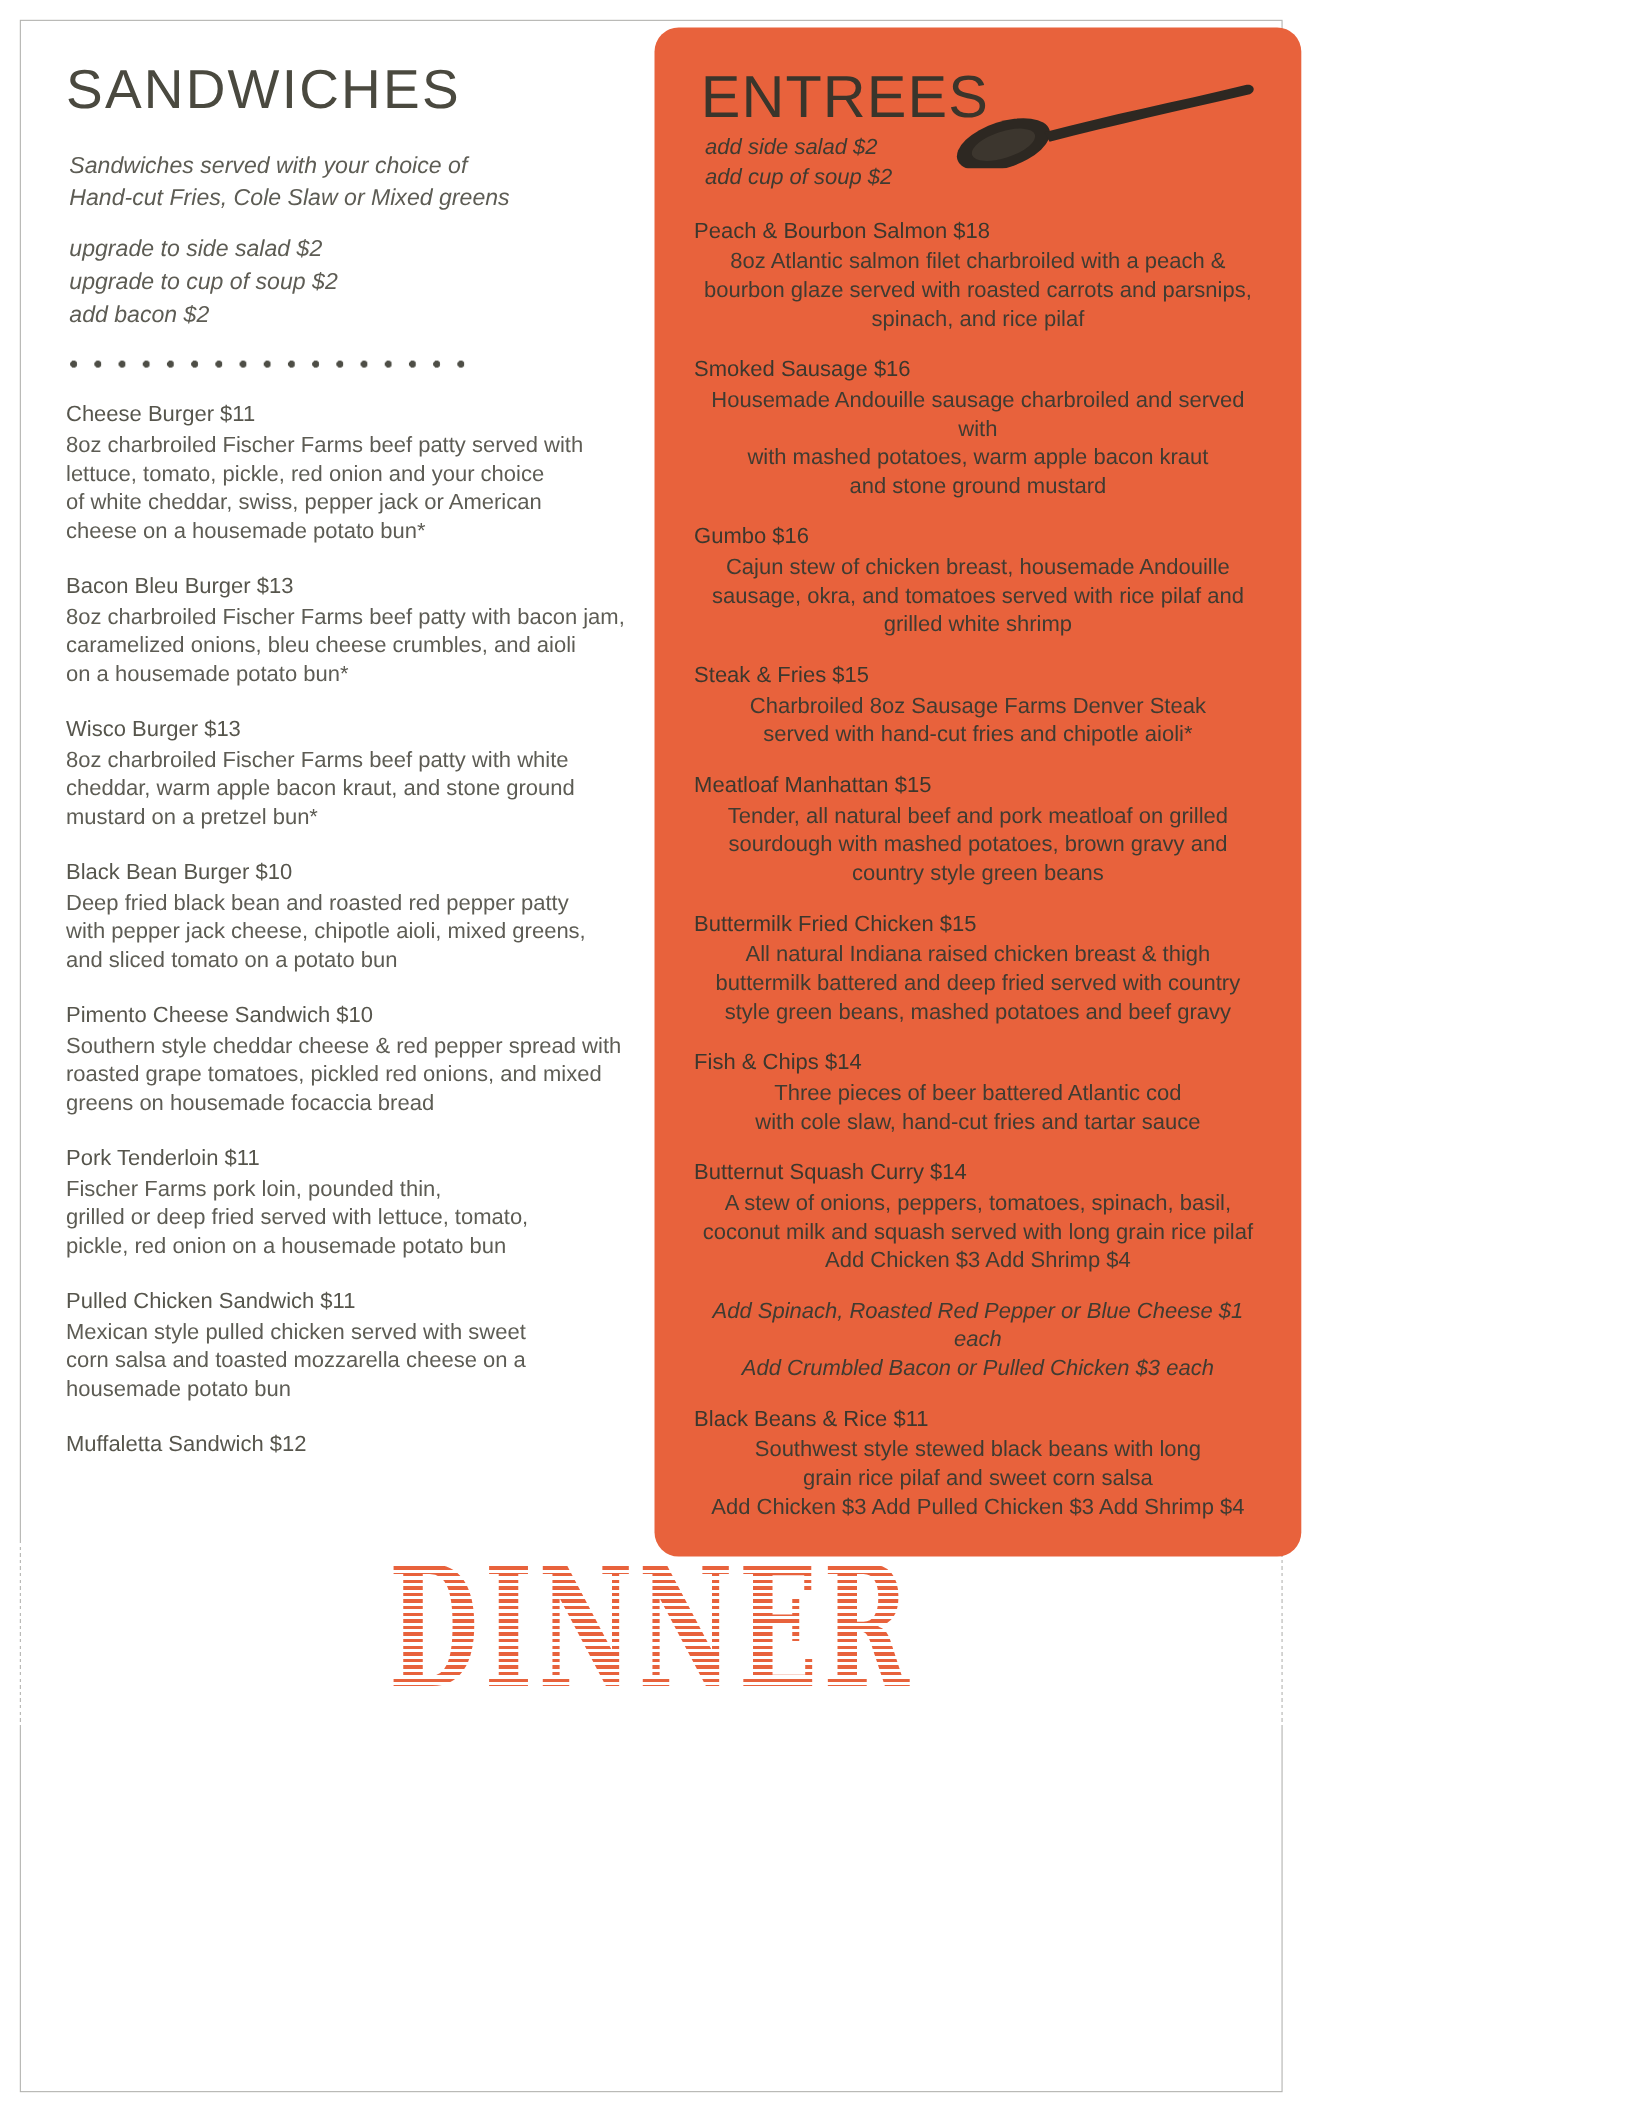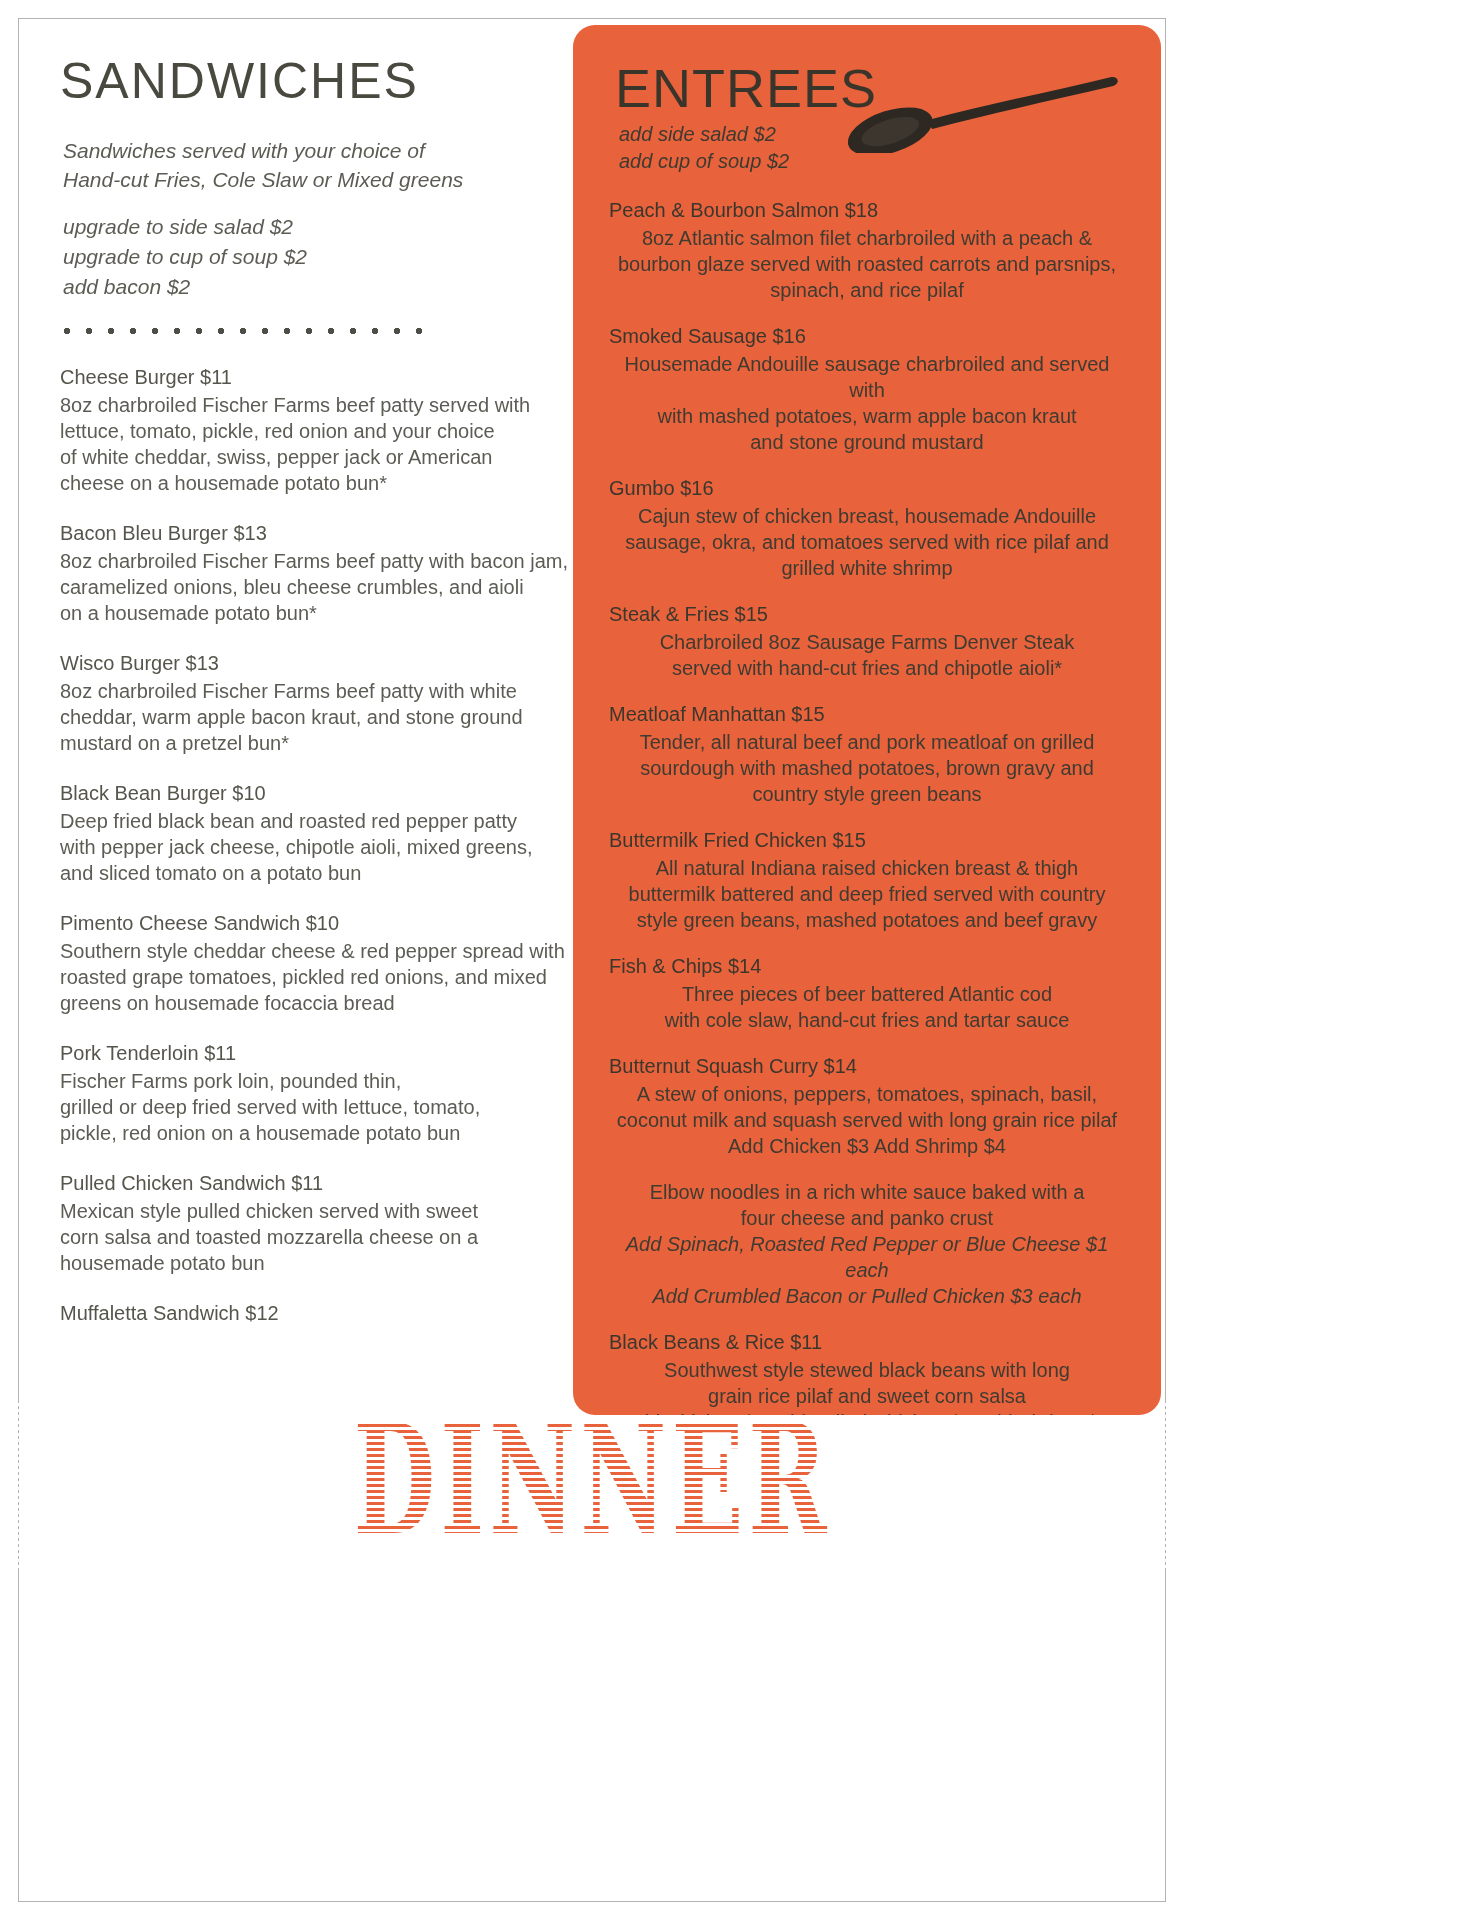--- a/index.html
+++ b/index.html
@@ -68,21 +68,21 @@
     font-size: 20px;
     line-height: 26px;
     color: #5d5c54;
     white-space: pre-line;
   }
   .item-desc.italic { font-style: italic; }
 
   
   .entrees-panel {
     position: absolute;
-    left: 573px;
+    left: 595px;
     top: 25px;
     width: 588px;
     height: 1390px;
     box-sizing: border-box;
     background: var(--accent, #e8623c);
     border-radius: 22px;
     padding: 32px 36px 20px 36px;
     z-index: 2;
     overflow: hidden;
   }
@@ -263,22 +263,20 @@
           <div class="item-desc">Three pieces of beer battered Atlantic cod
 with cole slaw, hand-cut fries and tartar sauce</div>
         </div>
         <div class="menu-item">
           <div class="item-name">Butternut Squash Curry $14</div>
           <div class="item-desc">A stew of onions, peppers, tomatoes, spinach, basil,
 coconut milk and squash served with long grain rice pilaf
 Add Chicken $3   Add Shrimp $4</div>
         </div>
         <div class="menu-item">
-          <div class="item-desc">Elbow noodles in a rich white sauce baked with a
-four cheese and panko crust</div>
           <div class="item-desc italic">Add Spinach, Roasted Red Pepper or Blue Cheese $1 each
 Add Crumbled Bacon or Pulled Chicken $3 each</div>
         </div>
         <div class="menu-item">
           <div class="item-name">Black Beans &amp; Rice $11</div>
           <div class="item-desc">Southwest style stewed black beans with long
 grain rice pilaf and sweet corn salsa
 Add Chicken $3   Add Pulled Chicken $3   Add Shrimp $4</div>
         </div>
       </div>

